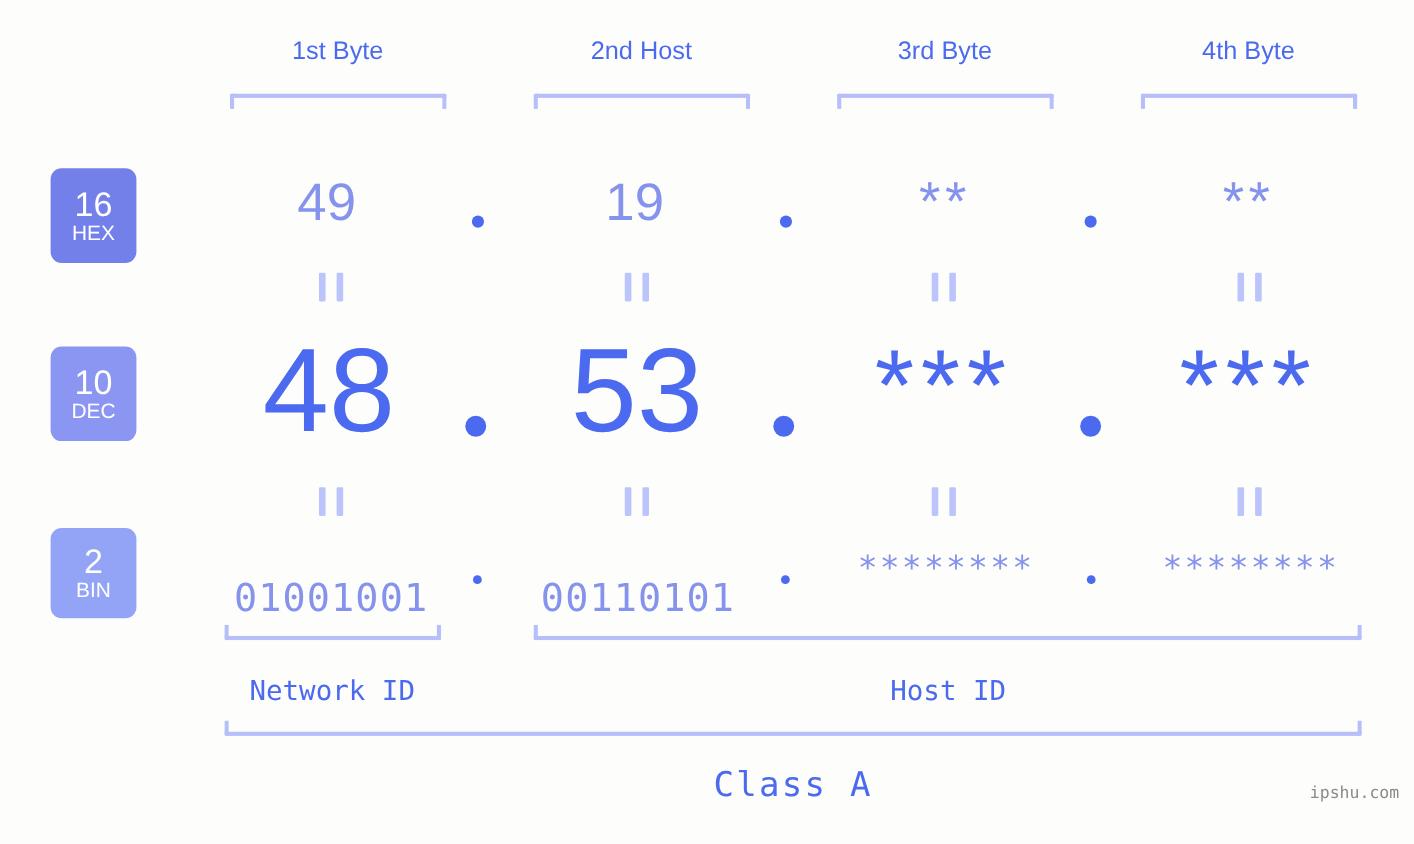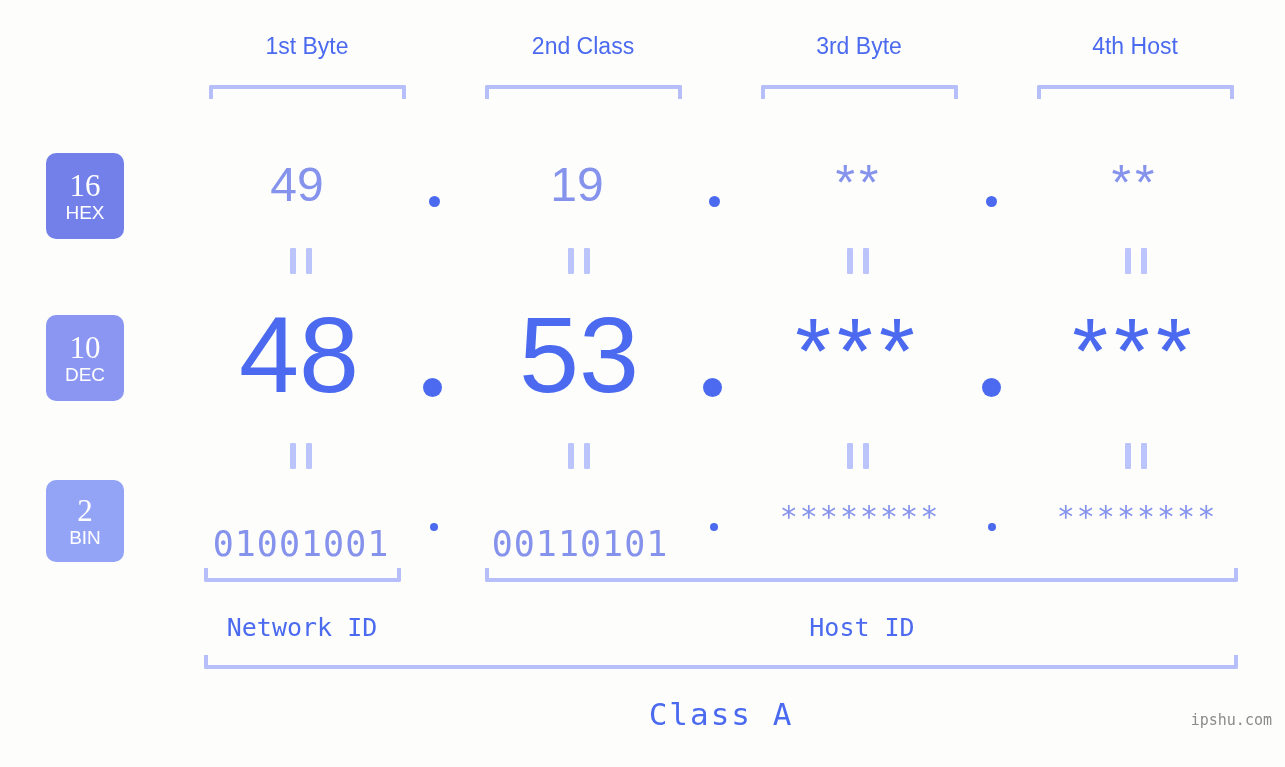--- a/index.html
+++ b/index.html
@@ -64,21 +64,21 @@
     text-align: center;
     display: flex;
     flex-direction: column;
     align-items: center;
     justify-content: center;
     box-sizing: border-box;
   }
   .badge .num {
     font-size: 31px;
     line-height: 32px;
-    font-family: Liberation Serif, serif;
+    font-family: Liberation Sans, sans-serif;
     font-weight: 400;
   }
   .badge .nm {
     font-size: 19px;
     line-height: 21px;
     font-family: "Liberation Sans", sans-serif;
     font-weight: 400;
   }
   #badge-hex { top: 153px; height: 86px; background: #7480ea; }
   #badge-dec { top: 315px; height: 86px; background: #8b96f2; }
@@ -202,23 +202,23 @@
     color: #8b8b8b;
     font-family: "DejaVu Sans Mono", monospace;
   }
 </style>
 </head>
 <body>
 
 <div id="stage">
 
   <div class="byte-label" style="left:207px">1st Byte</div>
-  <div class="byte-label" style="left:483px">2nd Class</div>
+  <div class="byte-label" style="left:483px">2nd Host</div>
   <div class="byte-label" style="left:759px">3rd Byte</div>
-  <div class="byte-label" style="left:1035px">4th Host</div>
+  <div class="byte-label" style="left:1035px">4th Byte</div>
 
   <div class="bracket-down" style="left:209px;  top:85px; width:197px;"></div>
   <div class="bracket-down" style="left:485px;  top:85px; width:197px;"></div>
   <div class="bracket-down" style="left:761px;  top:85px; width:197px;"></div>
   <div class="bracket-down" style="left:1037px; top:85px; width:197px;"></div>
 
   <div class="badge" id="badge-hex">
     <span class="num">16</span>
     <span class="nm">HEX</span>
   </div>

